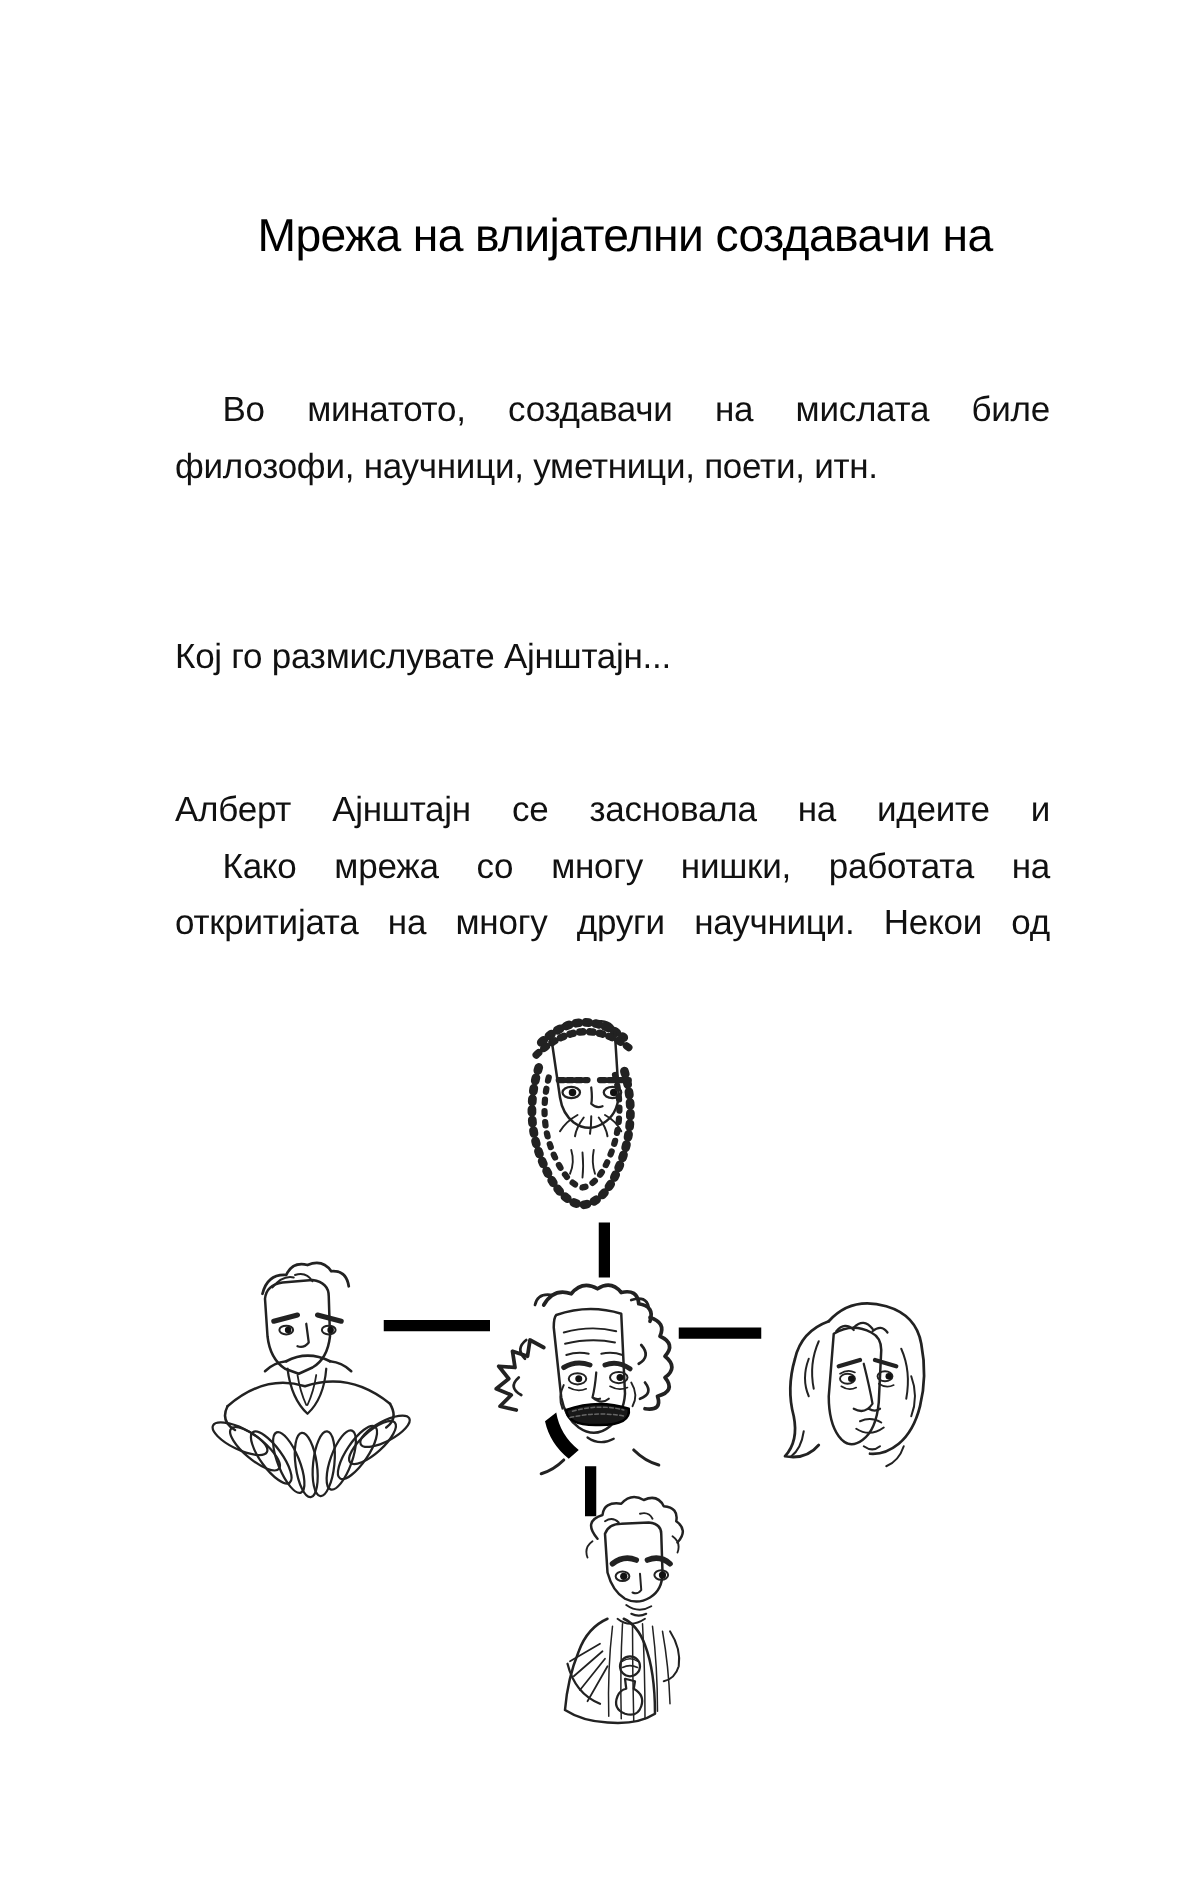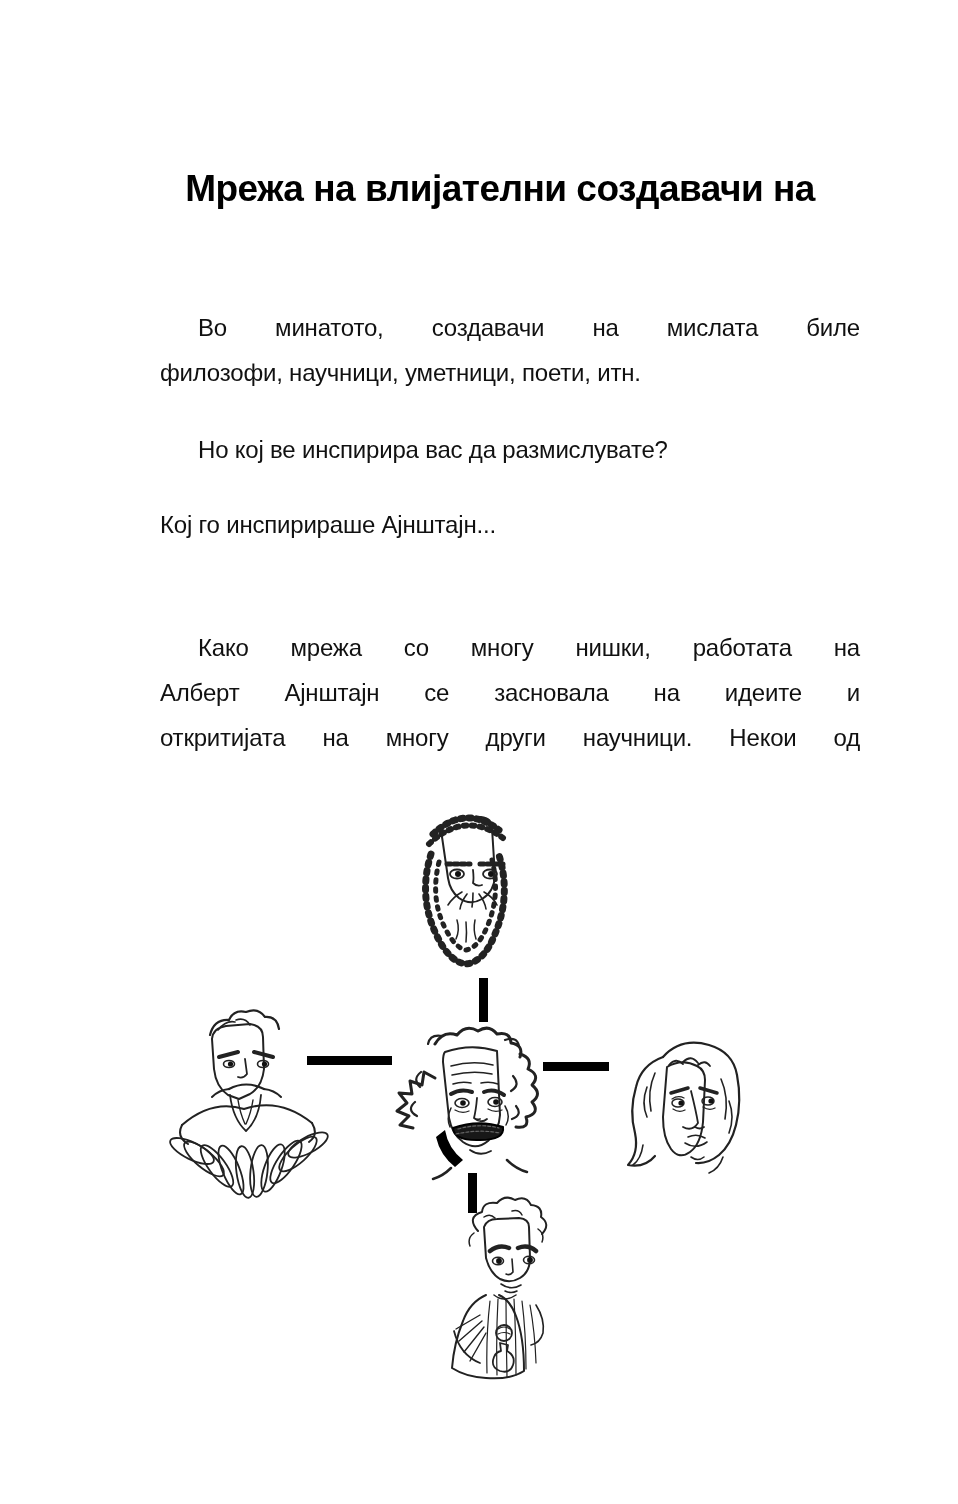--- a/index.html
+++ b/index.html
@@ -10,32 +10,32 @@
     background: #ffffff;
     overflow: hidden;
     font-family: "Liberation Sans", "DejaVu Sans", sans-serif;
   }
   .title {
     position: absolute;
     top: 138px;
     left: 150px;
     width: 700px;
     text-align: center;
-    font-weight: 700;
+    font-weight: 400;
     font-size: 37px;
     line-height: 52px;
     letter-spacing: -0.5px;
     color: #000000;
   }
   .title .tl { display: block; }
   .para {
     position: absolute;
-    left: 160px;
+    left: 140px;
     width: 700px;
-    font-size: 24px;
+    font-size: 28px;
     line-height: 45px;
     color: #111111;
     letter-spacing: -0.2px;
   }
   .ln { text-align: justify; text-align-last: justify; }
   .ln.last { text-align: center; text-align-last: left; }
   .ln.ind { text-indent: 38px; }
   .edge { position: absolute; background: #000000; }
   .portrait { position: absolute; }
   .portrait svg { display: block; overflow: visible; }
@@ -48,31 +48,28 @@
 
   <h1 class="title">
     <span class="tl">Мрежа на влијателни создавачи на</span>
   </h1>
 
   <div class="para" style="top:305px">
     <div class="ln ind">Во минатото, создавачи на мислата биле</div>
     <div class="ln last">филозофи, научници, уметници, поети, итн.</div>
   </div>
 
-  <div class="para" style="top:427px">
-    <div class="ln ind last">Но кој ве инспирира вас да размислувате?</div>
-  </div>
 
   <div class="para" style="top:502px">
-    <div class="ln last">Кој го инспирираше Ајнштајн...</div>
+    <div class="ln last">Кој го размислувате Ајнштајн...</div>
   </div>
 
   <div class="para" style="top:625px">
+    <div class="ln">Алберт Ајнштајн се засновала на идеите и</div>
     <div class="ln ind">Како мрежа со многу нишки, работата на</div>
-    <div class="ln">Алберт Ајнштајн се засновала на идеите и</div>
     <div class="ln">откритијата на многу други научници. Некои од</div>
   </div>
 
   <div class="edge" style="left:479px; top:978px; width:9px; height:44px;"></div>
   <div class="edge" style="left:307px; top:1056px; width:85px; height:9px;"></div>
   <div class="edge" style="left:543px; top:1062px; width:66px; height:9px;"></div>
   <div class="edge" style="left:468px; top:1173px; width:9px; height:40px;"></div>
 
   <div class="portrait" style="left:405px; top:800px;">
     <svg width="122" height="190" viewBox="0 0 122 190">

